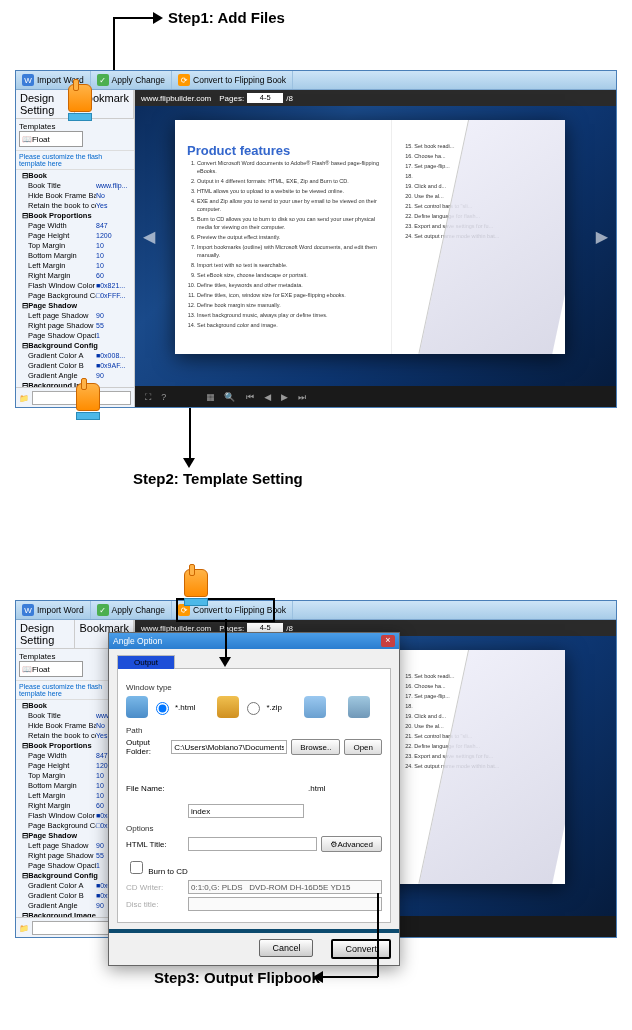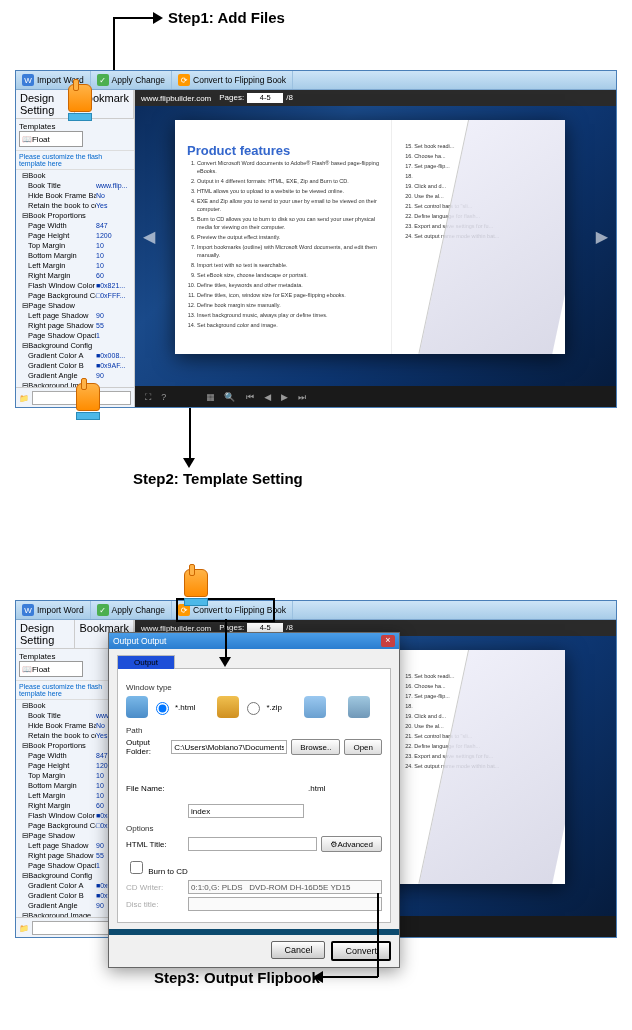--- a/index.html
+++ b/index.html
@@ -21,29 +21,29 @@
 .sidebar{width:118px;background:#f0f4fa;border-right:1px solid #ccc;display:flex;flex-direction:column}
 .sb-tabs{display:flex;font-size:11px;border-bottom:1px solid #ccc}
 .sb-tab{padding:2px 4px;border-right:1px solid #ccc}
 .tpl-row{padding:3px;border-bottom:1px solid #ddd}
 .tpl-select{width:60px;height:14px;font-size:8px;border:1px solid #999;background:#fff;padding-left:2px;display:inline-flex;align-items:center}
 .tpl-hint{font-size:7px;color:#0066cc;padding:2px 3px;border-bottom:1px solid #ddd}
 .prop-tree{flex:1;overflow:hidden;font-size:7.5px;line-height:10px;padding:1px 0}
 .prop-row{display:flex;padding:0 2px}
 .prop-label{flex:1;white-space:nowrap;overflow:hidden}
 .prop-val{width:36px;color:#0033aa;white-space:nowrap;overflow:hidden;font-size:7px}
-.prop-group{color:#000;font-weight:normal}
+.prop-group{color:#000;font-weight:bold}
 .indent1{padding-left:6px}
 .indent2{padding-left:12px}
 .sb-bottom{height:20px;border-top:1px solid #ccc;display:flex;align-items:center;padding:0 3px;gap:3px}
 .sb-input{flex:1;height:12px;border:1px solid #aaa;background:#fff}
 .viewer{flex:1;background:linear-gradient(135deg,#0a2a5a,#1a4a8a 30%,#0d3570 60%,#051a3a);position:relative}
 .viewer-bar{height:16px;background:#2a2a2a;color:#fff;display:flex;align-items:center;font-size:8px;padding:0 6px;gap:8px}
 .vb-url{flex:0 0 auto}
-.vb-pages{display:flex;gap:3px}
+.vb-pages{display:flex;align-items:center;gap:3px}
 .vb-input{width:36px;height:10px;background:#fff;color:#000;text-align:center;font-size:7.5px;line-height:10px}
 .book-stage{flex:1;position:relative;height:262px}
 .book{position:absolute;left:40px;top:14px;width:390px;height:234px;display:flex;box-shadow:0 4px 20px rgba(0,0,0,.6)}
 .page{background:#fff;padding:10px 12px;font-size:5.5px;line-height:8px;color:#333}
 .page.left{width:220px;border-right:1px solid #eee}
 .page.right{width:170px;position:relative;overflow:hidden}
 .page h4{font-size:13px;color:#3366cc;margin:17px 0 4px 0}
 .page ol{margin:0;padding-left:10px}
 .page li{margin-bottom:2px}
 .curl{position:absolute;right:-10px;top:-10px;width:130px;height:260px;background:linear-gradient(135deg,rgba(240,240,250,.95),rgba(200,200,220,.7));transform:rotate(12deg);border-left:1px solid #ccc}
@@ -65,21 +65,21 @@
 .otype-icon{width:22px;height:22px;border-radius:4px}
 .ico-html{background:linear-gradient(#7ab8e8,#4a8cc8)}
 .ico-zip{background:linear-gradient(#f0c050,#d09020)}
 .ico-exe{background:linear-gradient(#9ac8f0,#6aa0d0)}
 .ico-gear{background:linear-gradient(#a0c8e0,#7098b8)}
 .field-row{display:flex;align-items:center;gap:4px;margin:3px 0;font-size:8px}
 .field-row label{width:58px}
 .field-row input[type=text]{flex:1;height:12px;border:1px solid #aaa;font-size:8px;padding:0 2px}
 .btn-sm{height:14px;padding:0 8px;border:1px solid #888;background:linear-gradient(#fefefe,#ddd);border-radius:2px;font-size:8px;cursor:pointer;display:inline-flex;align-items:center}
 .sec-label{font-size:8px;color:#333;margin:6px 0 2px 0}
-.dlg-footer{display:flex;justify-content:flex-end;gap:6px;padding:6px 8px;border-top:6px solid #0c4a6e}
+.dlg-footer{display:flex;justify-content:flex-end;gap:18px;padding:6px 8px;border-top:4px solid #0c4a6e}
 .btn-main{height:16px;padding:0 12px;border:1px solid #666;background:linear-gradient(#fefefe,#ccc);border-radius:2px;font-size:9px;cursor:pointer;display:inline-flex;align-items:center}
 .btn-convert{border:2px solid #000}
 .disabled-text{color:#aaa}
 .box-highlight{position:absolute;border:2px solid #000;pointer-events:none}
 </style>
 </head>
 <body>
 
 <div class="canvas">
 
@@ -458,21 +458,21 @@
     <span class="vt-icon">⏭</span>
    </div>
   </div>
  </div>
 </div>
 
 <div class="box-highlight" style="left:176px;top:598px;width:95px;height:20px"></div>
 
 <div class="dialog">
  <div class="dlg-title">
-  <span>Output Output</span>
+  <span>Angle Option</span>
   <span class="dlg-close">×</span>
  </div>
  <div class="dlg-body">
   <span class="dlg-tab">Output</span>
   <div class="dlg-panel">
    <div class="sec-label">Window type</div>
    <div class="otype-row">
     <div class="otype-item">
               <div class="otype-icon ico-html"></div>
               <input type="radio" checked="" style="">

